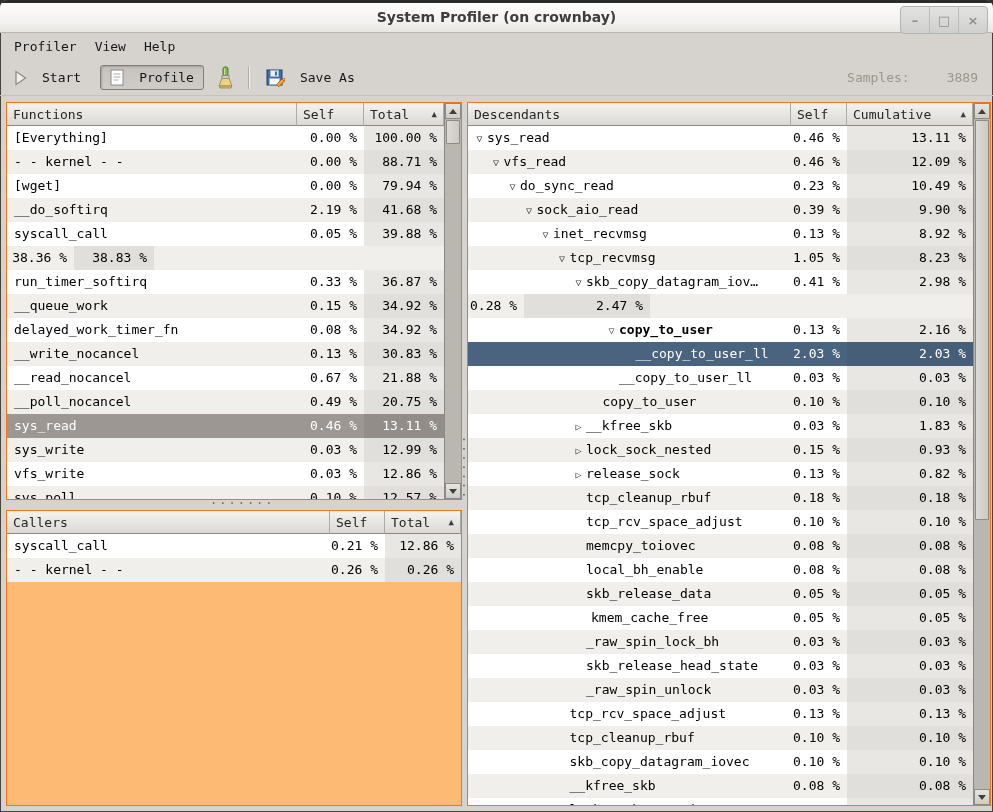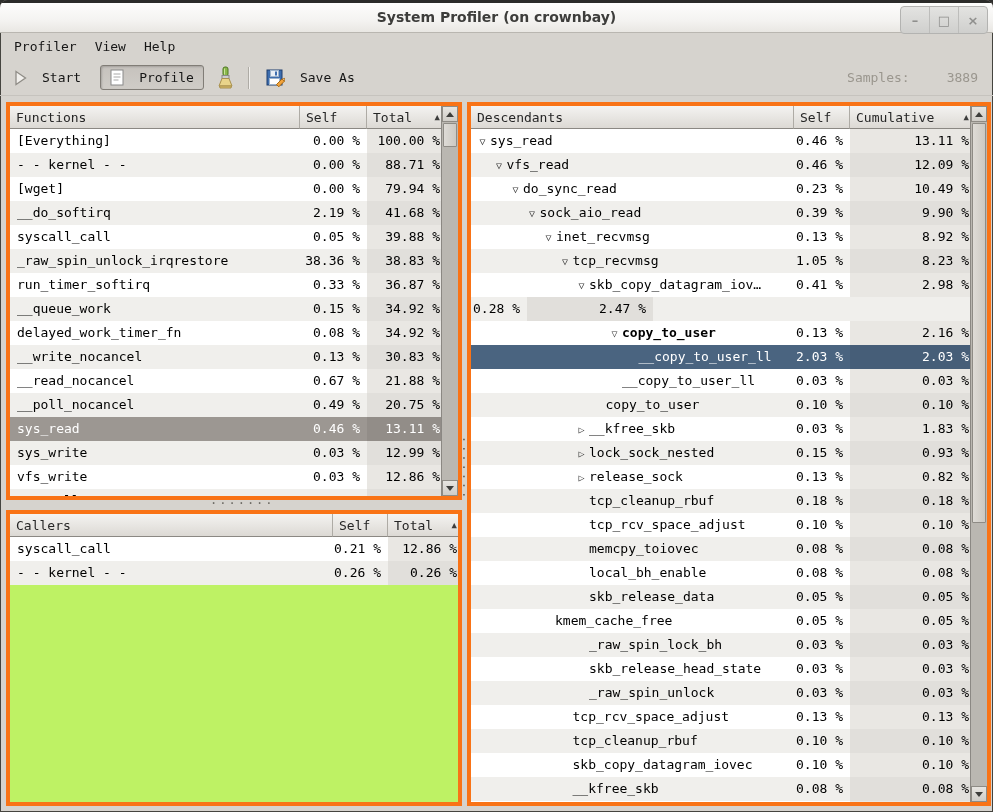--- a/index.html
+++ b/index.html
@@ -49,21 +49,21 @@
     border-bottom:1px solid #c6c3be;box-sizing:border-box;
   }
   .tbtn{display:flex;align-items:center;gap:15px;padding:4px 7px;border-radius:3px;}
   .tbtn.pressed{
     border:1px solid #817d77;background:linear-gradient(#c6c2bd,#cfccc7);
     box-shadow:inset 1px 1px 2px rgba(0,0,0,.18);padding:3px 9px;margin-left:12px;
   }
   .tsep{width:1px;height:22px;background:#aeaba5;border-right:1px solid #f1efec;margin:0 9px 0 6px;}
   .samples{margin-left:auto;margin-right:15px;color:#9a968e;display:flex;gap:37px;}
   
-  .frame{position:absolute;background:#bef264;border:4px solid #f97316;box-sizing:border-box;overflow:hidden;}
+  .frame{position:absolute;background:#fdba74;border:1px solid #f97316;box-sizing:border-box;overflow:hidden;}
   #functions-frame{left:6px;top:102px;width:456px;height:398px;}
   #callers-frame{left:6px;top:510px;width:456px;height:296px;}
   #descendants-frame{left:467px;top:102px;width:524px;height:704px;}
   .thead{display:flex;height:23px;position:absolute;top:0;left:0;}
   .th{
     box-sizing:border-box;height:23px;line-height:17px;padding:3px 6px;
     background:linear-gradient(#f4f3f1,#dcd9d4);
     border-right:1px solid #aeaba5;border-bottom:1px solid #8b8883;
     font-size:13px;color:#262626;white-space:nowrap;overflow:hidden;
     display:flex;align-items:center;
@@ -202,21 +202,20 @@
           <div class="cell name-cell" style="width: 290px;">__do_softirq</div>
           <div class="cell num-cell" style="width: 67px;">2.19 %</div>
           <div class="cell num-cell sorted" style="width: 80px;">41.68 %</div>
         </div>
         <div class="trow odd">
           <div class="cell name-cell" style="width: 290px;">syscall_call</div>
           <div class="cell num-cell" style="width: 67px;">0.05 %</div>
           <div class="cell num-cell sorted" style="width: 80px;">39.88 %</div>
         </div>
         <div class="trow even">
-          <div class="cell name-cell" style="width: 290px;">_raw_spin_unlock_irqrestore</div>
           <div class="cell num-cell" style="width: 67px;">38.36 %</div>
           <div class="cell num-cell sorted" style="width: 80px;">38.83 %</div>
         </div>
         <div class="trow odd">
           <div class="cell name-cell" style="width: 290px;">run_timer_softirq</div>
           <div class="cell num-cell" style="width: 67px;">0.33 %</div>
           <div class="cell num-cell sorted" style="width: 80px;">36.87 %</div>
         </div>
         <div class="trow even">
           <div class="cell name-cell" style="width: 290px;">__queue_work</div>
@@ -409,21 +408,21 @@
           <div class="cell name-cell" style="width: 323px; padding-left: 103px;"><span class="expander"></span><span>local_bh_enable</span></div>
           <div class="cell num-cell" style="width: 56px;">0.08 %</div>
           <div class="cell num-cell sorted" style="width: 126px;">0.08 %</div>
         </div>
         <div class="trow even">
           <div class="cell name-cell" style="width: 323px; padding-left: 103px;"><span class="expander"></span><span>skb_release_data</span></div>
           <div class="cell num-cell" style="width: 56px;">0.05 %</div>
           <div class="cell num-cell sorted" style="width: 126px;">0.05 %</div>
         </div>
         <div class="trow odd">
-          <div class="cell name-cell" style="width: 323px; padding-left: 69px;"><span class="expander"></span><span>kmem_cache_free</span></div>
+          <div class="cell name-cell" style="width: 323px; padding-left: 108px;"><span class="expander"></span><span>kmem_cache_free</span></div>
           <div class="cell num-cell" style="width: 56px;">0.05 %</div>
           <div class="cell num-cell sorted" style="width: 126px;">0.05 %</div>
         </div>
         <div class="trow even">
           <div class="cell name-cell" style="width: 323px; padding-left: 103px;"><span class="expander"></span><span>_raw_spin_lock_bh</span></div>
           <div class="cell num-cell" style="width: 56px;">0.03 %</div>
           <div class="cell num-cell sorted" style="width: 126px;">0.03 %</div>
         </div>
         <div class="trow odd">
           <div class="cell name-cell" style="width: 323px; padding-left: 103px;"><span class="expander"></span><span>skb_release_head_state</span></div>

